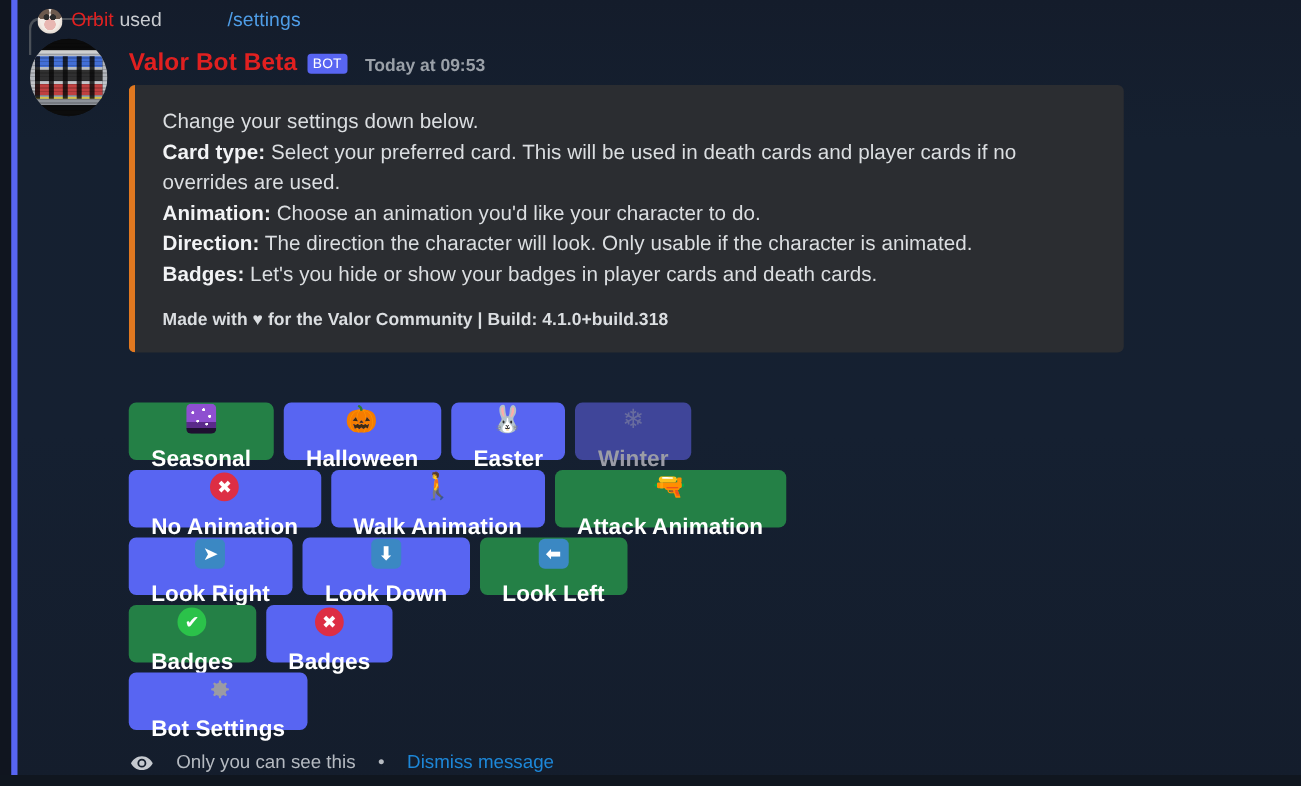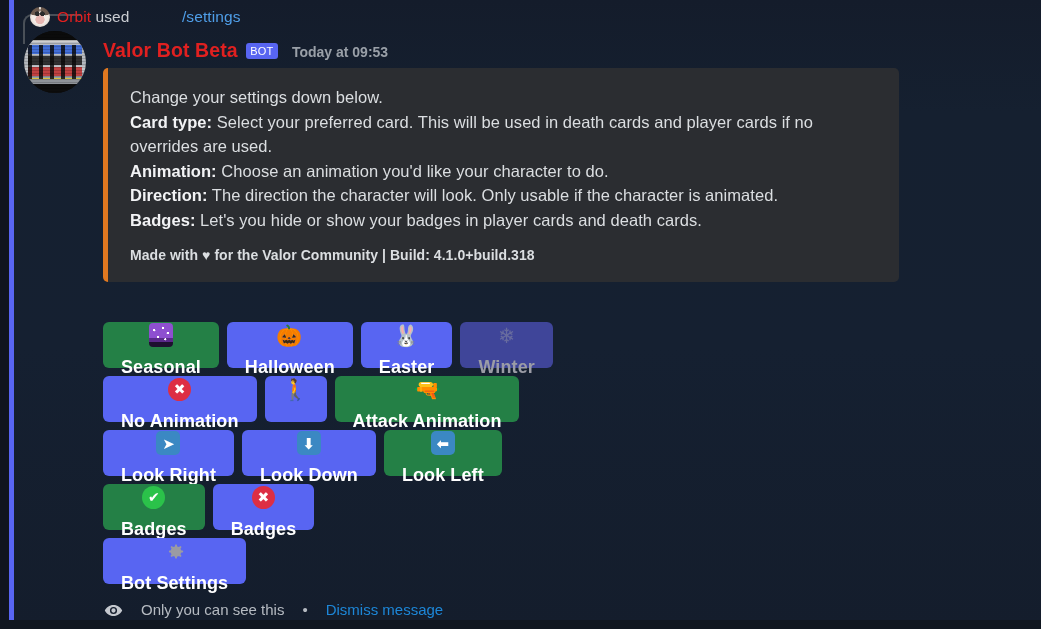--- a/index.html
+++ b/index.html
@@ -361,20 +361,21 @@
 
     <div class="action-row">
       <button class="btn primary">
         <span class="btn-emoji">
             <span class="em-circle red">✖</span>
           </span>
         <span>No Animation</span>
       </button>
       <button class="btn primary">
         <span class="btn-emoji">🚶</span>
+        <span>Walk Animation</span>
       </button>
       <button class="btn success">
         <span class="btn-emoji">🔫</span>
         <span>Attack Animation</span>
       </button>
     </div>
 
     <div class="action-row">
       <button class="btn primary">
         <span class="btn-emoji">

